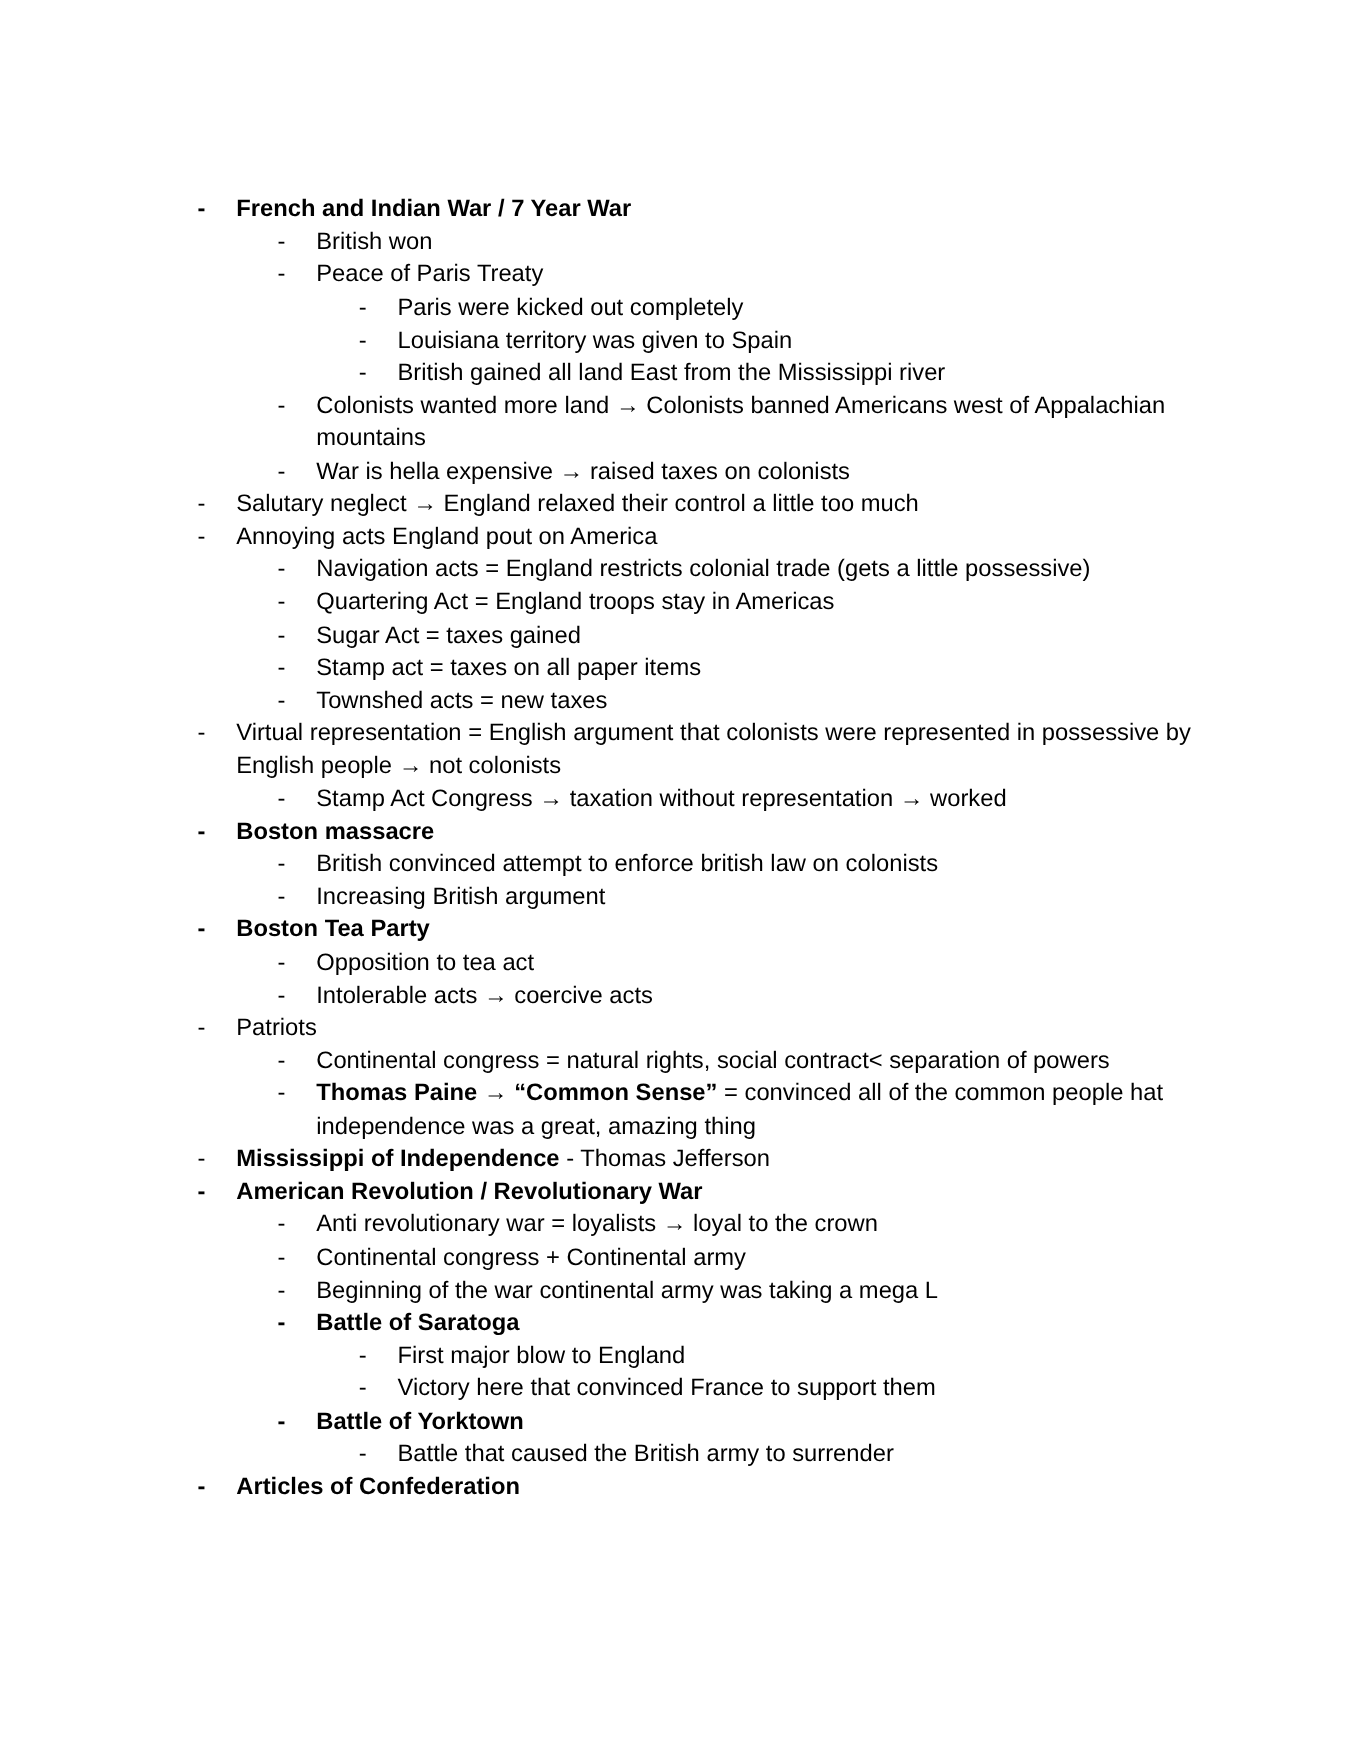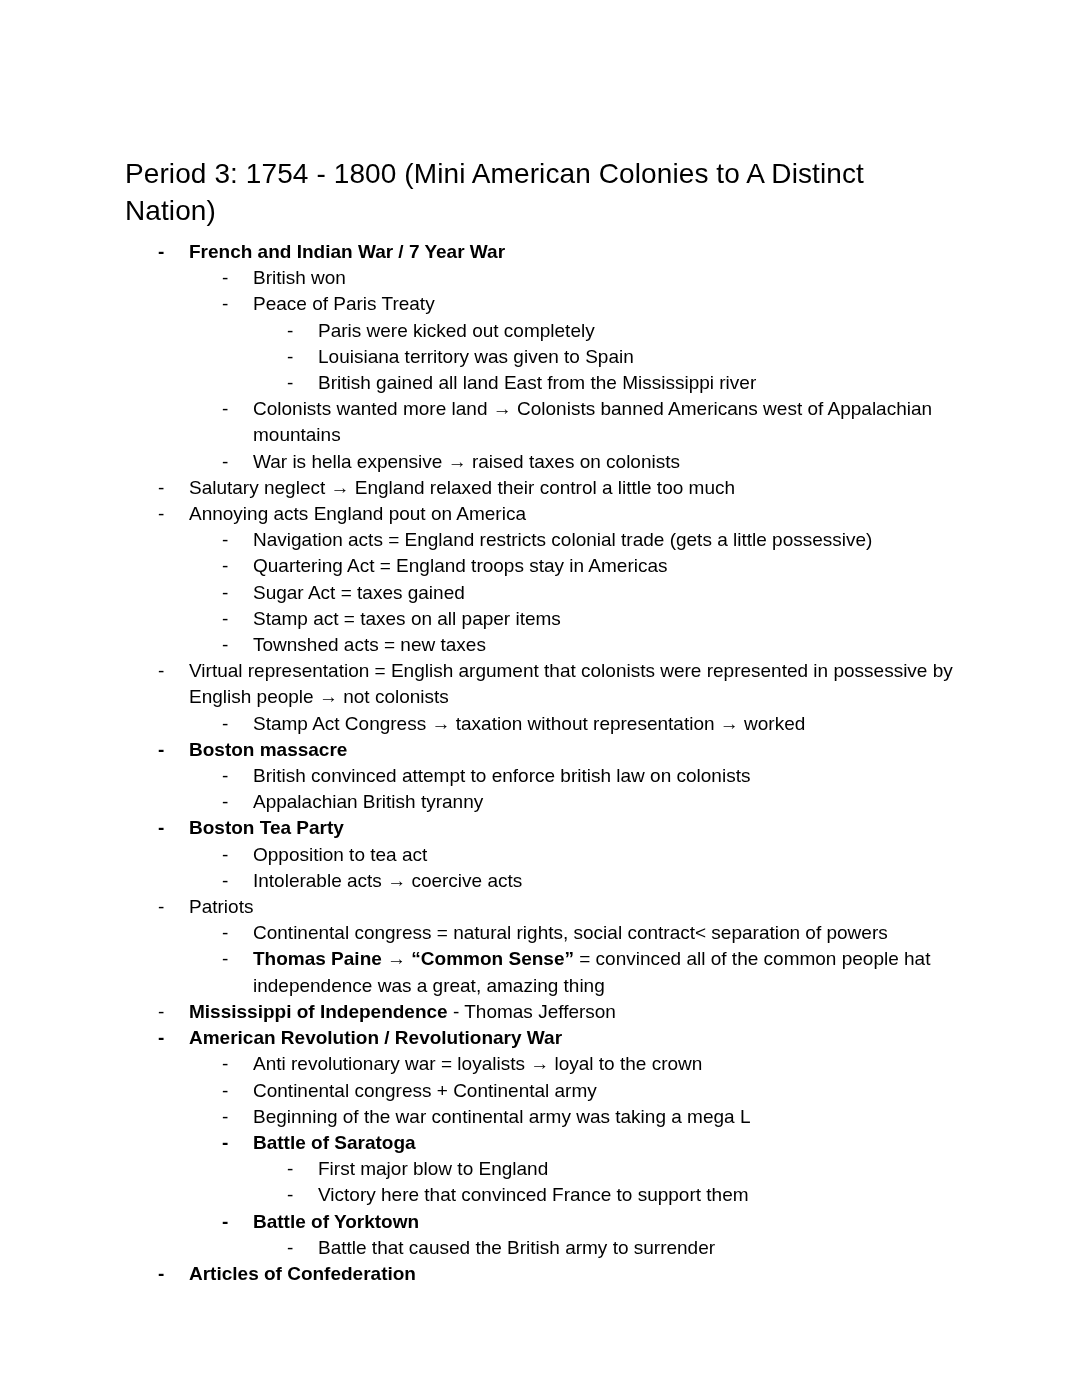--- a/index.html
+++ b/index.html
@@ -76,21 +76,20 @@
   .b { font-weight: 700; }
 
   
   li.item.bold > .dash { font-weight: 700; }
 </style>
 </head>
 <body>
 
 <div id="page">
 
-  <h1 id="doc-title">Period 3: 1754 - 1800 (Mini American Colonies to A Distinct Nation)</h1>
 
   <ul class="outline" id="outline-list">
       <li class="item lvl1 bold">
         <span class="dash">-</span>
         <span class="txt b">French and Indian War / 7 Year War</span>
       </li>
       <li class="item lvl2">
         <span class="dash">-</span>
         <span class="txt">British won</span>
       </li>
@@ -157,21 +156,21 @@
       <li class="item lvl1 bold">
         <span class="dash">-</span>
         <span class="txt b">Boston massacre</span>
       </li>
       <li class="item lvl2">
         <span class="dash">-</span>
         <span class="txt">British convinced attempt to enforce british law on colonists</span>
       </li>
       <li class="item lvl2">
         <span class="dash">-</span>
-        <span class="txt">Appalachian British tyranny</span>
+        <span class="txt">Increasing British argument</span>
       </li>
       <li class="item lvl1 bold">
         <span class="dash">-</span>
         <span class="txt b">Boston Tea Party</span>
       </li>
       <li class="item lvl2">
         <span class="dash">-</span>
         <span class="txt">Opposition to tea act</span>
       </li>
       <li class="item lvl2">

